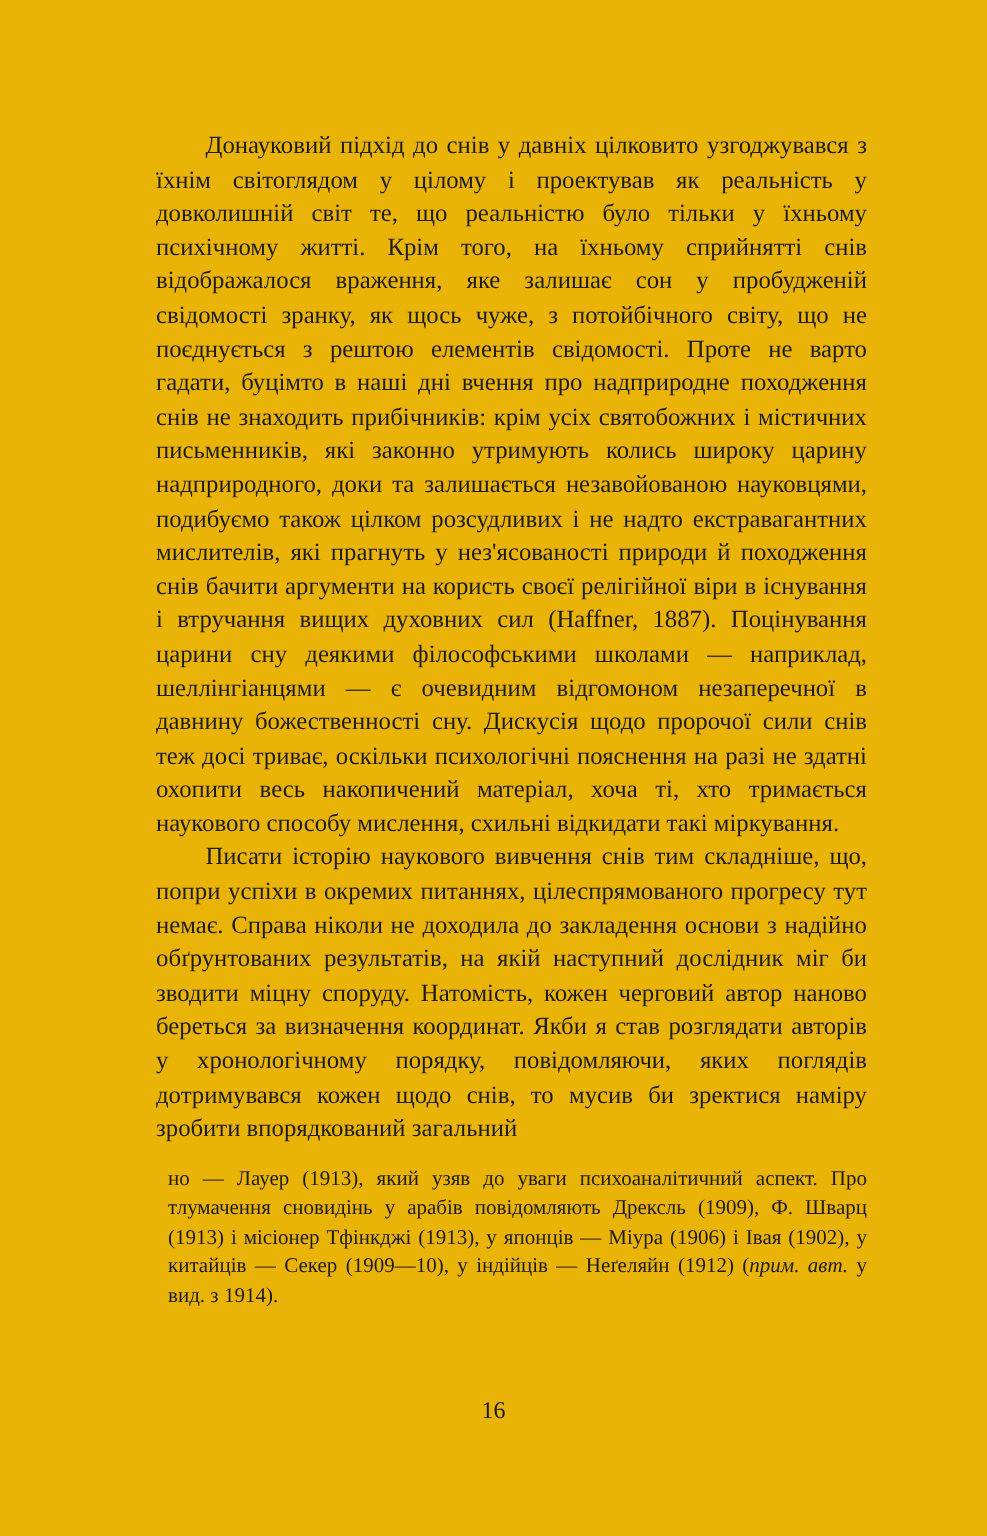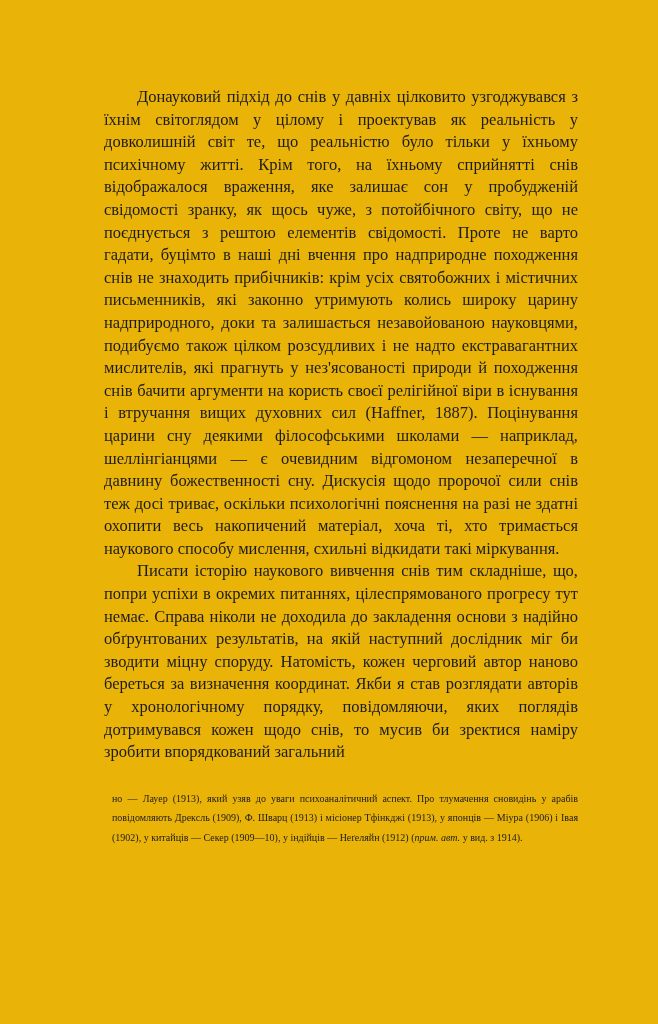--- a/index.html
+++ b/index.html
@@ -24,23 +24,23 @@
     line-height: 22.6px;
     text-align: justify;
     hyphens: auto;
     -webkit-hyphens: auto;
   }
   .body-text p {
     margin: 0;
     text-indent: 2em;
   }
   .footnote {
-    margin-top: 25px;
+    margin-top: 13px;
     margin-left: 8px;
-    font-size: 10px;
+    font-size: 14px;
     line-height: 19.5px;
     text-align: justify;
     hyphens: auto;
     -webkit-hyphens: auto;
   }
   .footnote .italic {
     font-style: italic;
   }
   .page-number {
     position: absolute;
@@ -57,14 +57,15 @@
 
 <div class="page">
 
   <div class="body-text">
     <p>Донауковий підхід до снів у давніх цілковито узгоджувався з їхнім світоглядом у цілому і проектував як реальність у довколишній світ те, що реальністю було тільки у їхньому психічному житті. Крім того, на їхньому сприйнятті снів відображалося враження, яке залишає сон у пробудженій свідомості зранку, як щось чуже, з потойбічного світу, що не поєднується з рештою елементів свідомості. Проте не варто гадати, буцімто в наші дні вчення про надприродне походження снів не знаходить прибічників: крім усіх святобожних і містичних письменників, які законно утримують колись широку царину надприродного, доки та залишається незавойованою науковцями, подибуємо також цілком розсудливих і не надто екстравагантних мислителів, які прагнуть у нез'ясованості природи й походження снів бачити аргументи на користь своєї релігійної віри в існування і втручання вищих духовних сил (Haffner, 1887). Поцінування царини сну деякими філософськими школами — наприклад, шеллінгіанцями — є очевидним відгомоном незаперечної в давнину божественності сну. Дискусія щодо пророчої сили снів теж досі триває, оскільки психологічні пояснення на разі не здатні охопити весь накопичений матеріал, хоча ті, хто тримається наукового способу мислення, схильні відкидати такі міркування.</p>
     <p>Писати історію наукового вивчення снів тим складніше, що, попри успіхи в окремих питаннях, цілеспрямованого прогресу тут немає. Справа ніколи не доходила до закладення основи з надійно обґрунтованих результатів, на якій наступний дослідник міг би зводити міцну споруду. Натомість, кожен черговий автор наново береться за визначення координат. Якби я став розглядати авторів у хронологічному порядку, повідомляючи, яких поглядів дотримувався кожен щодо снів, то мусив би зректися наміру зробити впорядкований загальний</p>
   </div>
 
   <div class="footnote"><span>но — Лауер (1913), який узяв до уваги психоаналітичний аспект. Про тлумачення сновидінь у арабів повідомляють Дрексль (1909), Ф. Шварц (1913) і місіонер Тфінкджі (1913), у японців — Міура (1906) і Івая (1902), у китайців — Секер (1909—10), у індійців — Неґеляйн (1912) (</span><span class="italic">прим. авт.</span><span> у вид. з 1914).</span></div>
 
+  <div class="page-number">16</div>
 
 </div>
 
 </body></html>

